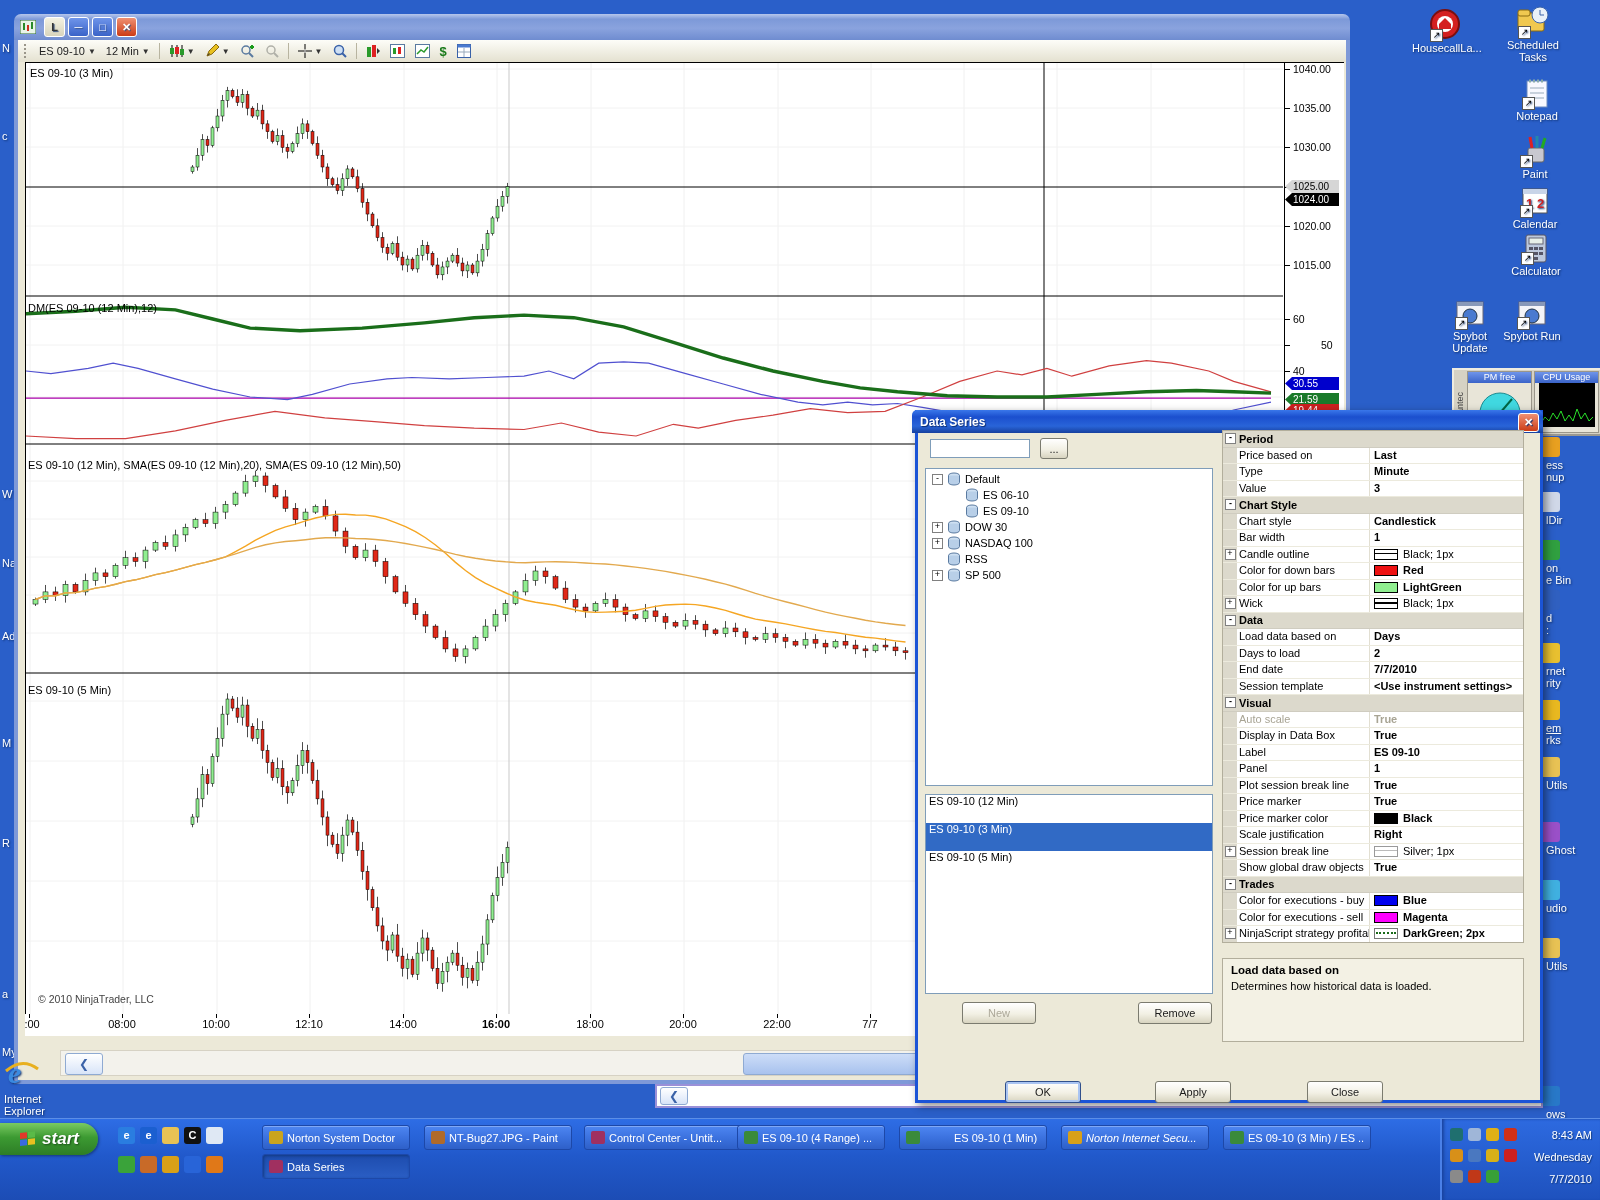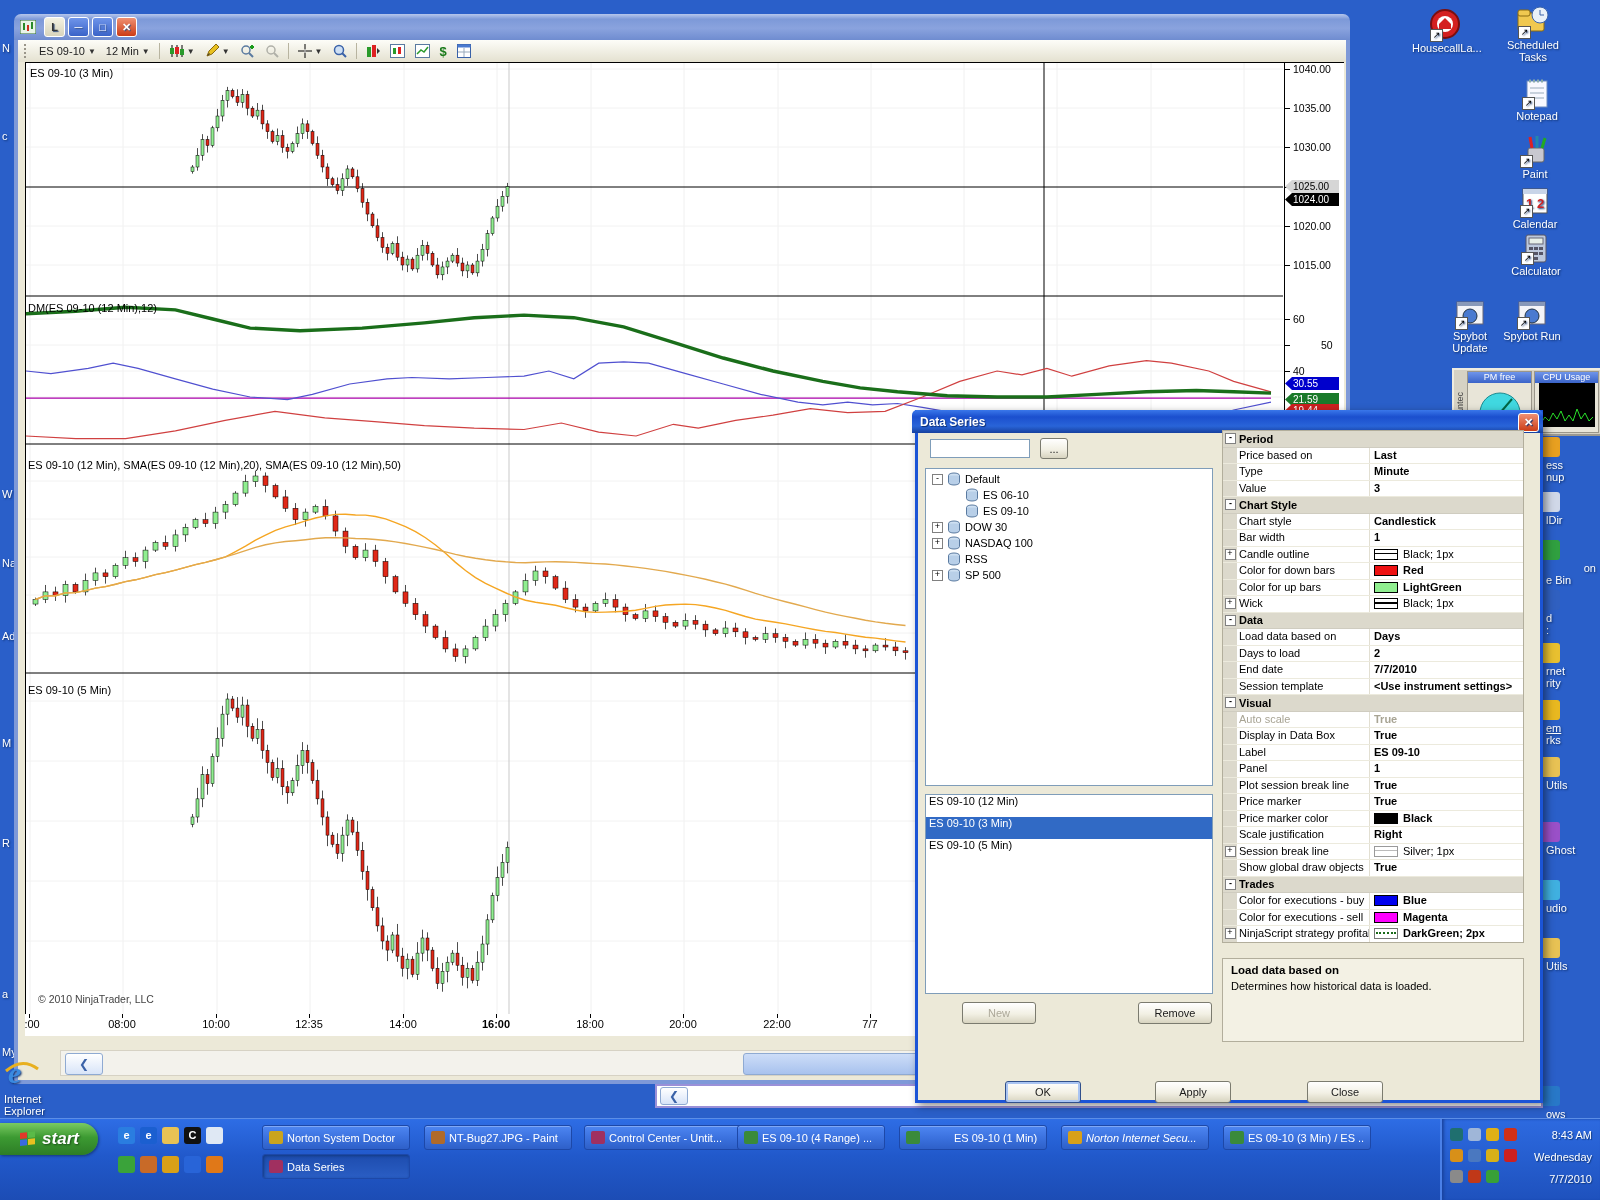--- a/index.html
+++ b/index.html
@@ -54,21 +54,21 @@
   #dialog{position:absolute;left:915px;top:410px;width:628px;height:693px;background:#ece9d8;border:3px solid #1b54d6;border-top:0;box-sizing:border-box;z-index:50;box-shadow:3px 3px 8px rgba(0,0,0,.45)}
   #dialog-title{position:absolute;left:912px;top:410px;width:631px;height:23px;background:linear-gradient(#3a77ea,#1b4fce 30%,#2964d8 70%,#16409e);z-index:51;
     color:#fff;font-weight:bold;font-size:12px;display:flex;align-items:center;padding-left:8px;box-sizing:border-box;text-shadow:1px 1px 1px #0c2c70;border-radius:5px 5px 0 0}
   #dlg-close{position:absolute;right:4px;top:3px;width:19px;height:17px;background:linear-gradient(#ef9072,#cc3c16);border:1px solid #fff;border-radius:3px;color:#fff;font-size:11px;font-weight:bold;text-align:center;line-height:16px}
   .sunken{background:#fff;border:1px solid #7f9db9;box-sizing:border-box}
   .xpbtn{background:linear-gradient(#fff,#f2f0e4 55%,#d8d4c0);border:1px solid #7b7b6f;border-radius:3px;font-size:11px;color:#1a1a1a;text-align:center;box-sizing:border-box;display:flex;align-items:center;justify-content:center}
   .xpbtn.focus{box-shadow:inset 0 0 0 2px #a9c4f2;border-color:#30508c}
   .xpbtn.disabled{color:#aca899}
   .tree-row{height:16px;display:flex;align-items:center;font-size:11px;white-space:nowrap}
   .exp{width:9px;height:9px;border:1px solid #808080;background:#fff;font-size:9px;line-height:7px;text-align:center;display:inline-block;margin-right:4px;flex:none}
-  .list-row{height:22px;font-size:11px;line-height:13.5px;padding-left:3px;white-space:nowrap}
+  .list-row{height:28px;font-size:11px;line-height:13.5px;padding-left:3px;white-space:nowrap}
   .list-row.sel{background:#316ac5;color:#fff}
   
   #prop-grid{position:absolute;left:1222px;top:430px;width:302px;height:513px;background:#fff;border:1px solid #b2ae9c;box-sizing:border-box;overflow:hidden}
   .pg-group{height:15.5px;background:#dcd9cc;display:flex;align-items:center;font-size:11px;font-weight:bold;border-bottom:1px solid #cfccc0}
   .pg-group .exp{margin:0 3px 0 2px}
   .pg-row{height:15.5px;display:flex;align-items:center;font-size:11px;border-bottom:1px solid #eceadd}
   .pg-margin{width:14px;height:100%;background:#dcd9cc;flex:none;display:flex;align-items:center;justify-content:center}
   .pg-margin .exp{margin:0}
   .pg-name{width:130px;flex:none;padding-left:2px;border-right:1px solid #e2dfd2;overflow:hidden;white-space:nowrap;height:100%;line-height:15.5px}
   .pg-val{flex:1;padding-left:4px;font-weight:bold;overflow:hidden;white-space:nowrap;line-height:15.5px;display:flex;align-items:center}
@@ -726,21 +726,21 @@
     <div class="axis-label" style="top: 302px;">40</div>
   </div>
 <div id="time-strip">
     <div class="time-tick" style="left: 4px;"></div>
     <div class="time-label" style="left: 4px;">6:00</div>
     <div class="time-tick" style="left: 97px;"></div>
     <div class="time-label" style="left: 97px;">08:00</div>
     <div class="time-tick" style="left: 191px;"></div>
     <div class="time-label" style="left: 191px;">10:00</div>
     <div class="time-tick" style="left: 284px;"></div>
-    <div class="time-label" style="left: 284px;">12:35</div>
+    <div class="time-label" style="left: 284px;">12:10</div>
     <div class="time-tick" style="left: 378px;"></div>
     <div class="time-label" style="left: 378px;">14:00</div>
     <div class="time-tick" style="left: 471px;"></div>
     <div class="time-label" style="left: 471px; font-weight: bold;">16:00</div>
     <div class="time-tick" style="left: 565px;"></div>
     <div class="time-label" style="left: 565px;">18:00</div>
     <div class="time-tick" style="left: 658px;"></div>
     <div class="time-label" style="left: 658px;">20:00</div>
     <div class="time-tick" style="left: 752px;"></div>
     <div class="time-label" style="left: 752px;">22:00</div>
@@ -1095,21 +1095,21 @@
       <div class="cg" style="background: rgb(232, 160, 32);"></div>
       <div style="padding-left: 8px;">ess</div>
       <div style="padding-left: 8px;">nup</div>
     </div>
     <div class="clip-icon" style="left: 1538px; top: 492px;">
       <div class="cg" style="background: rgb(208, 216, 232);"></div>
       <div style="padding-left: 8px;">lDir</div>
     </div>
     <div class="clip-icon" style="left: 1538px; top: 540px;">
       <div class="cg" style="background: rgb(48, 160, 64);"></div>
-      <div style="padding-left: 8px; text-align: right;">on</div>
+      <div style="padding-left: 8px;">on</div>
       <div style="padding-left: 8px;">e Bin</div>
     </div>
     <div class="clip-icon" style="left: 1538px; top: 590px;">
       <div class="cg" style="background: rgb(48, 96, 192);"></div>
       <div style="padding-left: 8px;">d</div>
       <div style="padding-left: 8px;">:</div>
     </div>
     <div class="clip-icon" style="left: 1538px; top: 643px;">
       <div class="cg" style="background: rgb(232, 192, 48);"></div>
       <div style="padding-left: 8px;">rnet</div>

